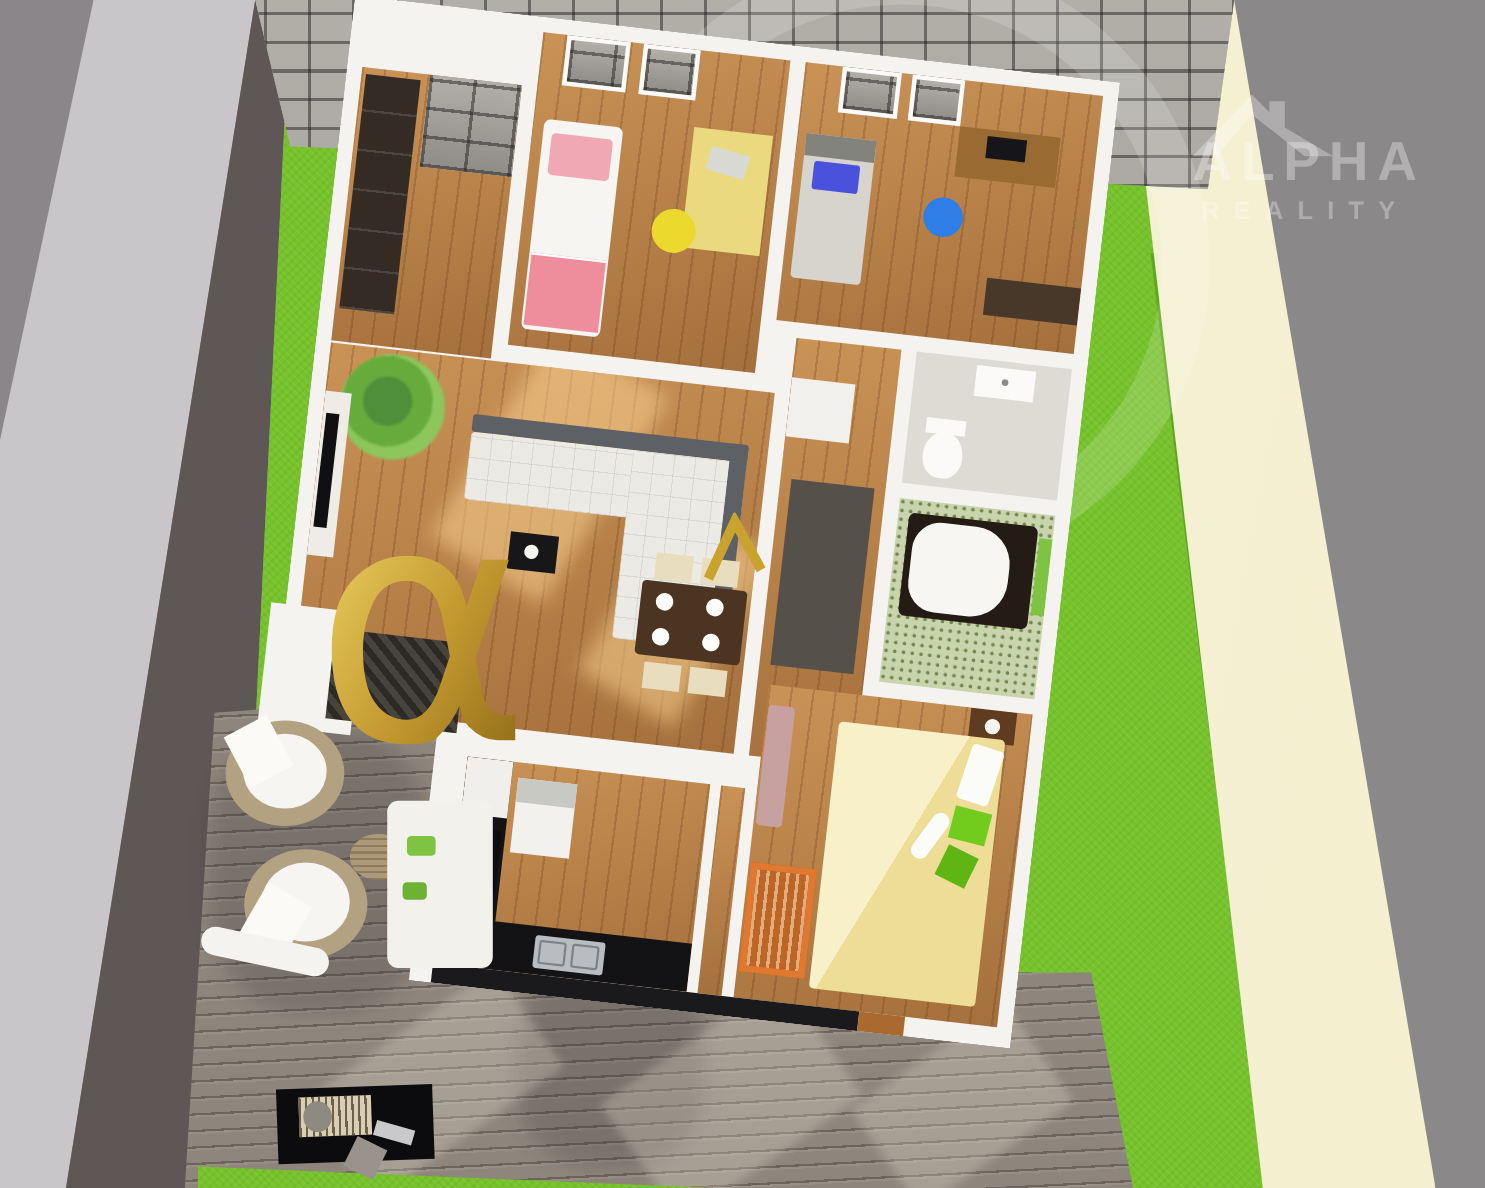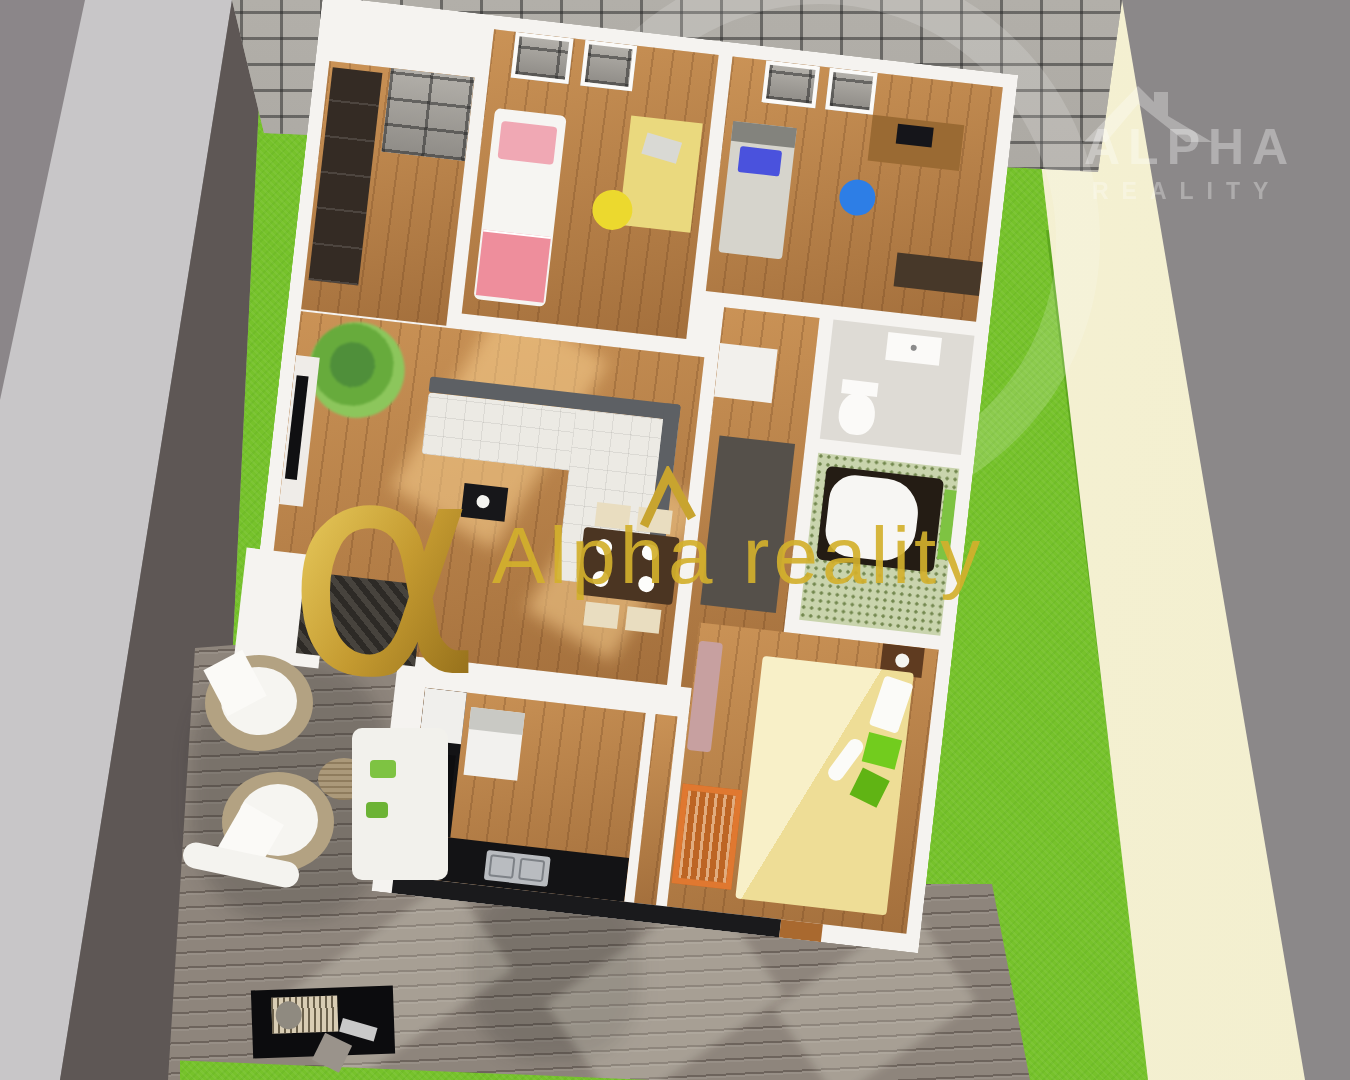--- a/index.html
+++ b/index.html
@@ -254,16 +254,15 @@
     </svg>
     <div class="l1">ALPHA</div>
     <div class="l2">REALITY</div>
   </div>
 
   <div id="center-logo">
     <div class="glyph">α</div>
     <svg style="left:318px;top:-16px;" width="60" height="66" viewBox="0 0 60 66">
       <polyline points="6,60 30,8 54,52" fill="none" stroke="#c8a42f" stroke-width="9"></polyline>
     </svg>
-    <div class="txt">Alpha reality</div>
   </div>
 
 </div>
 
 </body></html>

